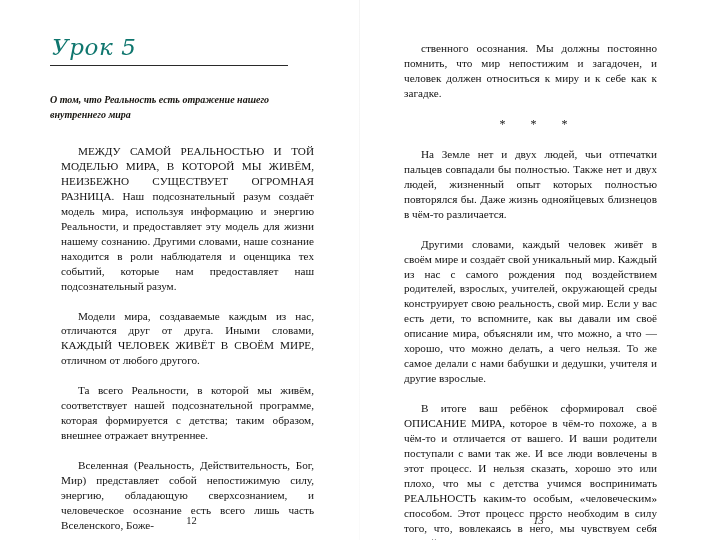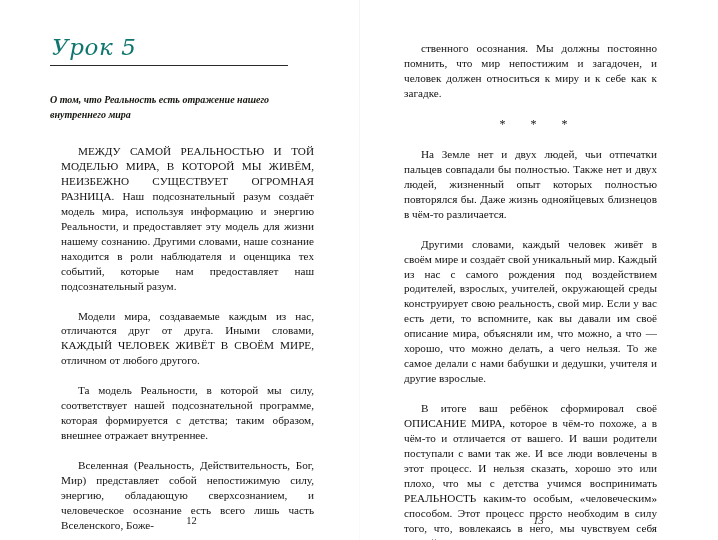--- a/index.html
+++ b/index.html
@@ -116,21 +116,21 @@
 <div class="spread">
 
   <div class="page page-left">
     <div class="lesson-title">Урок 5</div>
     <hr class="rule">
     <div class="subtitle">О том, что Реальность есть отражение нашего внутреннего мира</div>
 
     <div class="body-col">
       <p class="lead">МЕЖДУ САМОЙ РЕАЛЬНОСТЬЮ И ТОЙ МОДЕЛЬЮ МИРА, В КОТОРОЙ МЫ ЖИВЁМ, НЕИЗБЕЖНО СУЩЕСТВУЕТ ОГРОМНАЯ РАЗНИЦА. Наш подсознательный разум создаёт модель мира, используя информацию и энергию Реальности, и предоставляет эту модель для жизни нашему сознанию. Другими словами, наше сознание находится в роли наблюдателя и оценщика тех событий, которые нам предоставляет наш подсознательный разум.</p>
       <p>Модели мира, создаваемые каждым из нас, отличаются друг от друга. Иными словами, КАЖДЫЙ ЧЕЛОВЕК ЖИВЁТ В СВОЁМ МИРЕ, отличном от любого другого.</p>
-      <p>Та модель Реальности, в которой мы силу, соответствует нашей подсознательной программе, которая формируется с детства; таким образом, внешнее отражает внутреннее.</p>
+      <p>Та всего Реальности, в которой мы живём, соответствует нашей подсознательной программе, которая формируется с детства; таким образом, внешнее отражает внутреннее.</p>
       <p>Вселенная (Реальность, Действительность, Бог, Мир) представляет собой непостижимую силу, энергию, обладающую сверхсознанием, и человеческое осознание есть всего лишь часть Вселенского, Боже-</p>
     </div>
 
     <div class="folio folio-left">12</div>
   </div>
 
   <div class="gutter"></div>
 
   <div class="page page-right">
     <div class="body-col">

